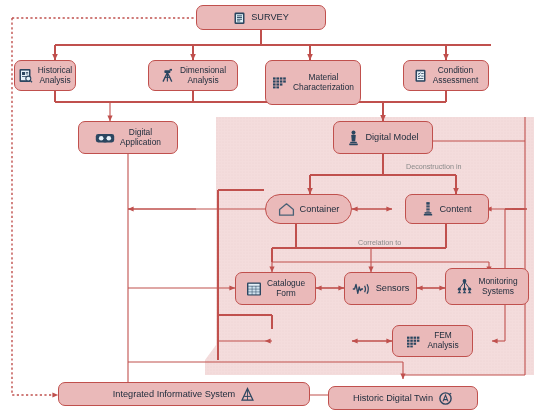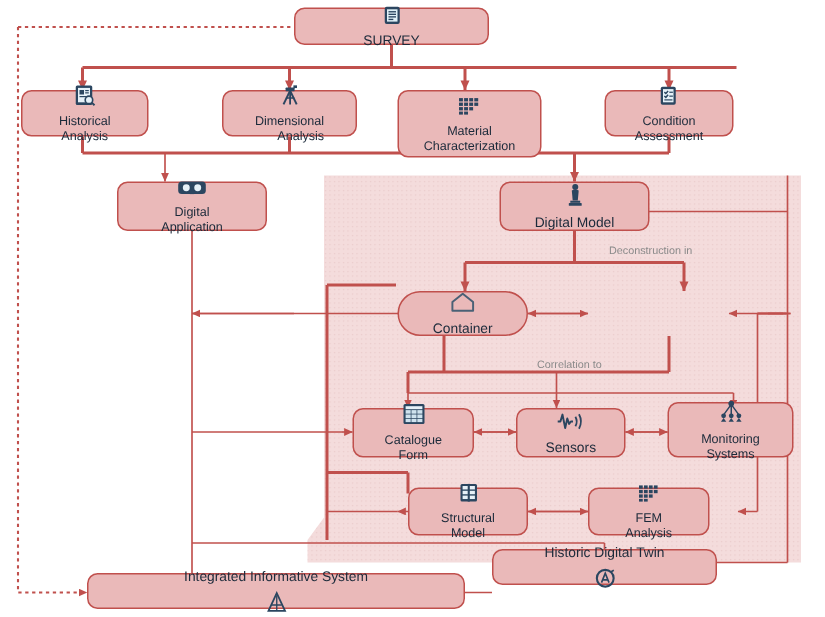--- a/index.html
+++ b/index.html
@@ -5,21 +5,21 @@
   html,body{margin:0;padding:0;background:#ffffff;}
   body{width:550px;height:411px;overflow:hidden;
        font-family:"Liberation Sans","DejaVu Sans",sans-serif;}
   #stage{position:relative;width:550px;height:411px;background:#fff;}
   svg#wires{position:absolute;left:0;top:0;width:550px;height:411px;}
 
   .node{position:absolute;box-sizing:border-box;
         background:#eab9b9;border:1.2px solid #c0504d;border-radius:7px;
         display:flex;align-items:center;justify-content:center;gap:5px;
         color:#1b2a3a;font-size:8.4px;line-height:1.18;text-align:center;
-        padding:2px 4px;flex-direction:column;}
+        padding:2px 4px;}
   .node .lbl{white-space:pre-line;}
   .node .ico{flex:0 0 auto;display:flex;align-items:center;justify-content:center;}
   .node.wide .lbl{font-size:9.2px;}
   .edge-label{position:absolute;color:#8a8a8a;font-size:7.2px;white-space:nowrap;}
   svg.i{display:block;}
 </style>
 </head>
 <body>
 
 <div id="stage">
@@ -133,38 +133,38 @@
         <rect x="3" y="3.2" width="7" height="8.2" fill="#dff0f7"></rect>
         <rect x="4" y="4.4" width="5" height="0.9" fill="#2b4660"></rect>
         <rect x="4" y="6.1" width="5" height="0.9" fill="#2b4660"></rect>
         <rect x="4" y="7.8" width="5" height="0.9" fill="#2b4660"></rect>
         <rect x="4" y="9.5" width="3.2" height="0.9" fill="#2b4660"></rect>
       </svg>
     </span>
     <span class="lbl">SURVEY</span>
   </div>
 
-  <div class="node" style="left:14px;top:60px;width:85px;height:31px;">
+  <div class="node" style="left:14px;top:60px;width:62px;height:31px;">
     <span class="ico">
       <svg class="i" width="15" height="15" viewBox="0 0 15 15">
         <rect x="1.5" y="1" width="11" height="13" rx="1" fill="#2b4660"></rect>
         <rect x="3" y="2.6" width="8" height="9.6" fill="#e6f1f8"></rect>
         <rect x="4" y="4" width="3" height="3" fill="#2b4660"></rect>
         <rect x="7.8" y="4" width="2.4" height="0.8" fill="#2b4660"></rect>
         <rect x="7.8" y="5.5" width="2.4" height="0.8" fill="#2b4660"></rect>
         <rect x="4" y="8" width="6.2" height="0.8" fill="#2b4660"></rect>
         <circle cx="10.3" cy="10.6" r="2.5" fill="#e6f1f8" stroke="#2b4660" stroke-width="1.1"></circle>
         <path d="M12.2,12.4 L14,14.2" stroke="#2b4660" stroke-width="1.3"></path>
       </svg>
     </span>
     <span class="lbl">Historical
 Analysis</span>
   </div>
 
-  <div class="node" style="left:148px;top:60px;width:90px;height:31px;text-align:right;">
+  <div class="node" style="left:148px;top:60px;width:90px;height:31px;">
     <span class="ico">
       <svg class="i" width="15" height="15" viewBox="0 0 15 15">
         <path d="M7.4,4.5 L3,13.6" stroke="#2b4660" stroke-width="1.3" fill="none"></path>
         <path d="M7.4,4.5 L11.8,13.6" stroke="#2b4660" stroke-width="1.3" fill="none"></path>
         <path d="M7.4,4.8 L7.4,13.6" stroke="#2b4660" stroke-width="1.2" fill="none"></path>
         <path d="M4.6,9.4 L10.2,9.4" stroke="#2b4660" stroke-width="1" fill="none"></path>
         <rect x="4.4" y="2.3" width="6" height="2.6" rx="0.6" fill="#2b4660"></rect>
         <rect x="9.6" y="0.9" width="2.4" height="1.8" fill="#2b4660"></rect>
       </svg>
     </span>
@@ -239,20 +239,35 @@
 
   <div class="node wide" style="left:265px;top:194px;width:87px;height:30px;border-radius:15px;">
     <span class="ico">
       <svg class="i" width="17" height="15" viewBox="0 0 17 15">
         <path d="M1.6,7.4 L8.5,1.8 L15.4,7.4 L15.4,13.2 L1.6,13.2 Z" fill="none" stroke="#4a6176" stroke-width="1.3" stroke-linejoin="round"></path>
       </svg>
     </span>
     <span class="lbl">Container</span>
   </div>
 
+  <div class="node wide" style="left:405px;top:194px;width:84px;height:30px;">
+    <span class="ico">
+      <svg class="i" width="12" height="16" viewBox="0 0 12 16">
+        <path d="M4,1.6 Q6,0.6 8,1.6 L7.4,3.4 L4.6,3.4 Z" fill="#2b4660"></path>
+        <rect x="4.3" y="3.6" width="3.4" height="1" fill="#2b4660"></rect>
+        <rect x="4.3" y="5.1" width="3.4" height="1" fill="#2b4660"></rect>
+        <rect x="4.3" y="6.6" width="3.4" height="1" fill="#2b4660"></rect>
+        <rect x="4.3" y="8.1" width="3.4" height="1" fill="#2b4660"></rect>
+        <rect x="4.3" y="9.6" width="3.4" height="1" fill="#2b4660"></rect>
+        <rect x="2.6" y="11.2" width="6.8" height="1.5" fill="#2b4660"></rect>
+        <rect x="1.8" y="12.9" width="8.4" height="1.7" rx="0.4" fill="#2b4660"></rect>
+      </svg>
+    </span>
+    <span class="lbl">Content</span>
+  </div>
 
   <div class="node" style="left:235px;top:272px;width:81px;height:33px;">
     <span class="ico">
       <svg class="i" width="16" height="16" viewBox="0 0 16 16">
         <rect x="1" y="1.4" width="14" height="13.2" rx="1" fill="#2b4660"></rect>
         <rect x="2.4" y="2.8" width="11.2" height="2" fill="#e6f1f8"></rect>
         <g fill="#cfe2ee">
           <rect x="2.4" y="5.4" width="3.4" height="2.4"></rect>
             <rect x="6.3" y="5.4" width="3.4" height="2.4"></rect>
           <rect x="10.2" y="5.4" width="3.4" height="2.4"></rect>
@@ -290,33 +305,20 @@
         <circle cx="13.6" cy="11.2" r="1.6" fill="#2b4660"></circle>
         <path d="M1.6,15.2 L5.2,15.2 L3.4,12.6 Z" fill="#2b4660"></path>
         <path d="M6.7,15.2 L10.3,15.2 L8.5,12.6 Z" fill="#2b4660"></path>
         <path d="M11.8,15.2 L15.4,15.2 L13.6,12.6 Z" fill="#2b4660"></path>
       </svg>
     </span>
     <span class="lbl">Monitoring
 Systems</span>
   </div>
 
-  <div class="node" style="left:272px;top:325px;width:80px;height:32px;">
-    <span class="ico">
-      <svg class="i" width="15" height="15" viewBox="0 0 15 15">
-        <rect x="2" y="1.6" width="11" height="11.8" rx="1" fill="#2b4660"></rect>
-        <rect x="3.4" y="3" width="8.2" height="2.3" fill="#e6f1f8"></rect>
-        <rect x="3.4" y="6.2" width="8.2" height="2.3" fill="#e6f1f8"></rect>
-        <rect x="3.4" y="9.4" width="8.2" height="2.3" fill="#e6f1f8"></rect>
-        <rect x="6.8" y="1.6" width="1.4" height="11.8" fill="#2b4660"></rect>
-      </svg>
-    </span>
-    <span class="lbl">Structural
-Model</span>
-  </div>
 
   <div class="node" style="left:392px;top:325px;width:81px;height:32px;">
     <span class="ico">
       <svg class="i" width="16" height="15" viewBox="0 0 16 15">
         <g fill="#2b4660">
           <rect x="1" y="2.6" width="2.5" height="2.2"></rect>
             <rect x="4.3" y="2.6" width="2.5" height="2.2"></rect>
           <rect x="7.6" y="2.6" width="2.5" height="2.2"></rect>
             <rect x="10.9" y="2.6" width="2.5" height="2.2"></rect>
           <rect x="1" y="5.6" width="2.5" height="2.2"></rect>
@@ -339,21 +341,21 @@
     <span class="lbl">Integrated Informative System</span>
     <span class="ico">
       <svg class="i" width="15" height="15" viewBox="0 0 15 15">
         <path d="M7.5,1.4 L13,13.2 L2,13.2 Z" fill="none" stroke="#2b4660" stroke-width="1.2"></path>
         <path d="M4.2,9.4 L10.8,9.4" stroke="#2b4660" stroke-width="1"></path>
         <path d="M7.5,3 L7.5,13" stroke="#2b4660" stroke-width="0.9"></path>
       </svg>
     </span>
   </div>
 
-  <div class="node wide" style="left:328px;top:366px;width:150px;height:24px;text-align:center;">
+  <div class="node wide" style="left:328px;top:386px;width:150px;height:24px;text-align:center;">
     <span class="lbl">Historic Digital Twin</span>
     <span class="ico">
       <svg class="i" width="15" height="15" viewBox="0 0 15 15">
         <circle cx="7.5" cy="7.5" r="5.6" fill="none" stroke="#2b4660" stroke-width="1.4"></circle>
         <path d="M5,10.4 L7.5,4.2 L10,10.4 M5.9,8.6 L9.1,8.6" fill="none" stroke="#2b4660" stroke-width="1.1"></path>
         <path d="M11.4,3.2 L13.2,2.2" stroke="#2b4660" stroke-width="1.1"></path>
       </svg>
     </span>
   </div>
 

